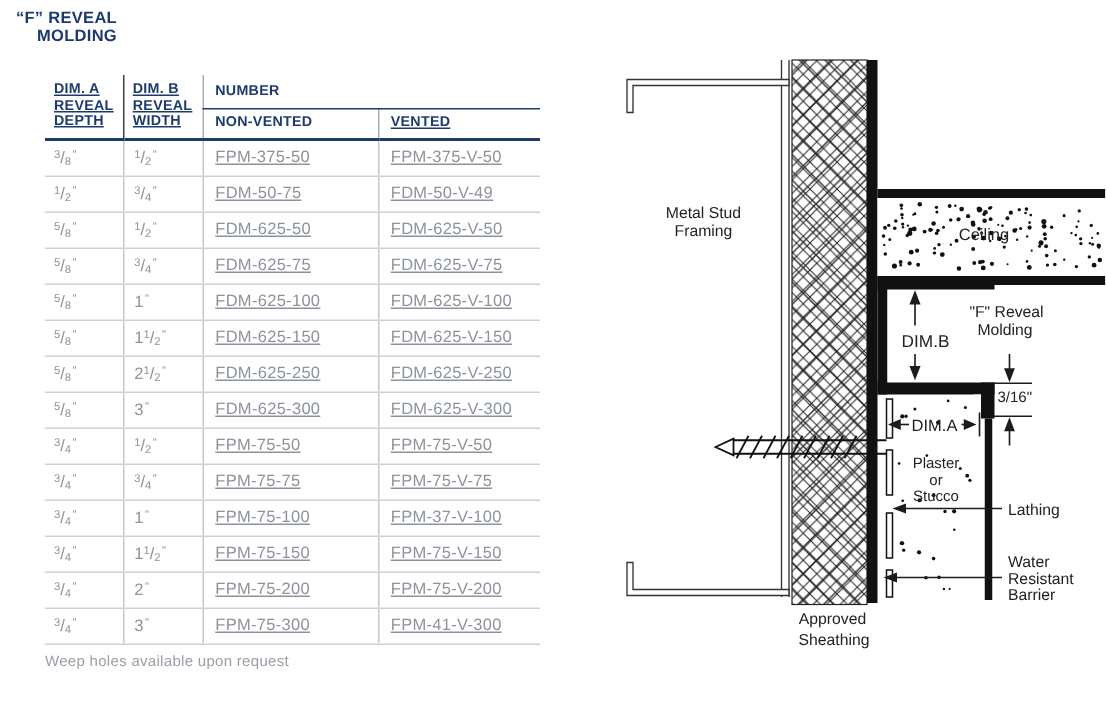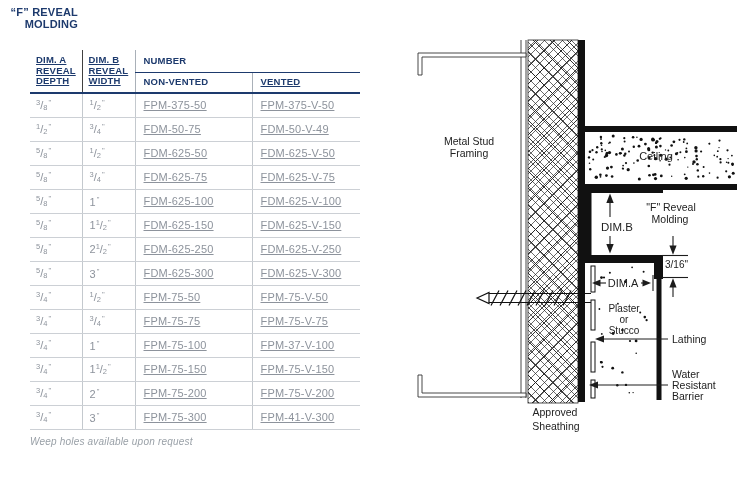--- a/index.html
+++ b/index.html
@@ -24,21 +24,21 @@
   .spec tbody td { height:24px; color:#8d939c; font-size:11px;
                    border-bottom:1px solid #ccd0d5; }
   .spec tbody td + td { border-left:1px solid #c4c9ce; }
   td.c1 { padding-left:6px; font-size:10.5px; }
   td.c2 { padding-left:7px; font-size:10.5px; }
   td.c3, td.c4 { padding-left:8px; letter-spacing:.2px;text-decoration:underline; }
   .spec sup { font-size:7.5px; vertical-align:3.5px; }
   .spec sub { font-size:7.5px; vertical-align:-1.5px; }
   .in { font-size:7.5px; vertical-align:3.5px; margin-left:1px; }
 
-  .foot { position:absolute; left:30px; top:436px; color:#99a0a7; font-size:10px; letter-spacing:.2px;font-style:italic; }
+  .foot { position:absolute; left:30px; top:436px; color:#99a0a7; font-size:10px; letter-spacing:.2px; }
 
   svg.diagram { position:absolute; left:0; top:0; }
   svg.diagram text { font-family:"Liberation Sans", sans-serif; fill:#222; }
 </style>
 </head>
 <body>
 
 <div class="canvas">
 
   <div class="title">

